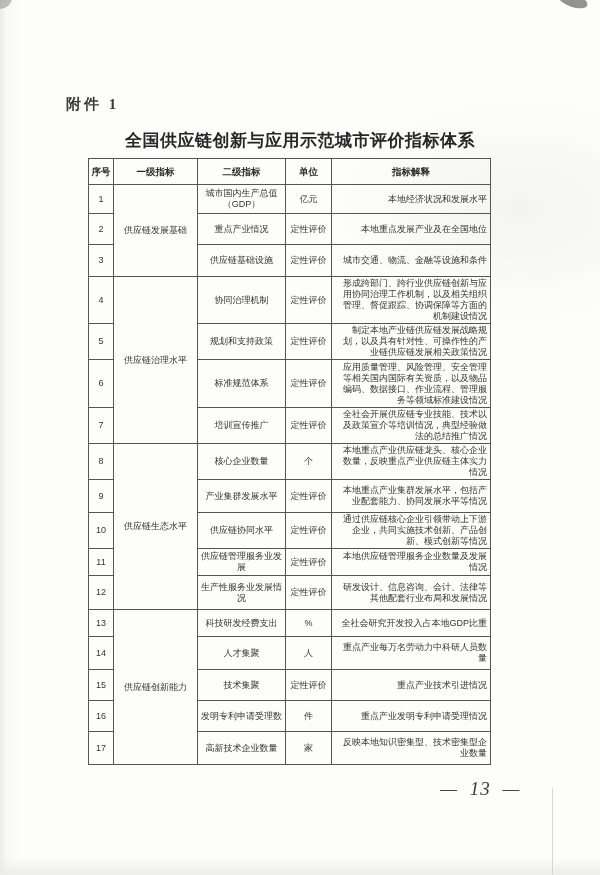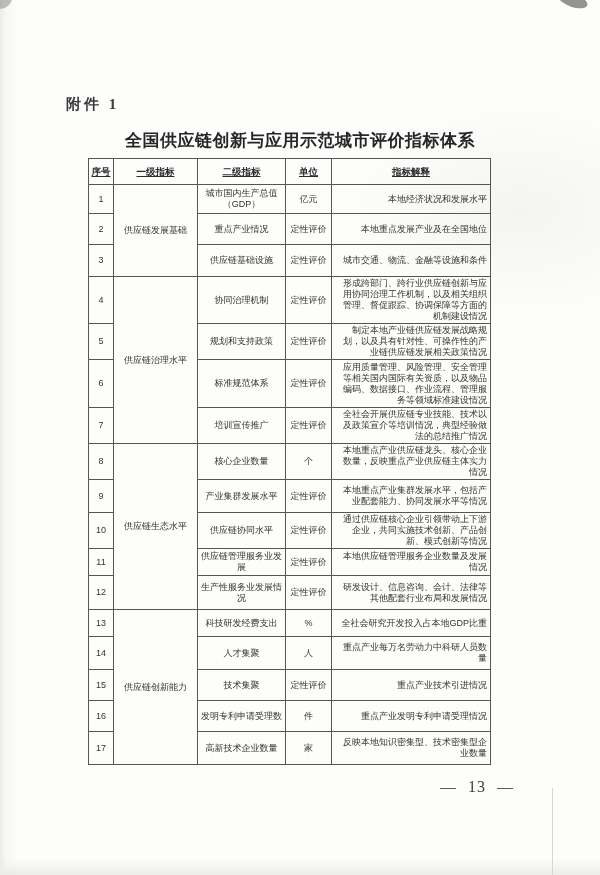--- a/index.html
+++ b/index.html
@@ -50,28 +50,28 @@
   .idx td, .idx th {
     border:1px solid #555553;
     font-size:9px; line-height:11px;
     color:#333331;
     text-align:center; vertical-align:middle;
     padding:1px 2px;
     overflow:hidden;
     font-weight:normal;
     word-break:break-all;
   }
-  .idx th { font-weight:bold; font-size:9.5px; color:#2b2b2b;text-decoration:underline; }
+  .idx th { font-weight:bold; font-size:9.5px; color:#2b2b2b; }
   .idx td.exp { text-align:right; padding:1px 3px; }
 
   .pageno {
     position:absolute; left:440px; top:778px;
-    font-size:16px; color:#3d3d3d; letter-spacing:1px;
+    font-size:19px; color:#3d3d3d; letter-spacing:1px;
     font-family:"Liberation Serif", serif;
-    width:130px; text-align:left; word-spacing:6px;
+    width:130px; text-align:left; word-spacing:6px;font-style:italic;
   }
 </style>
 </head>
 <body>
 
 <div class="mark-tl"></div>
 <div class="mark-tr"></div>
 <div class="edge-bottom"></div>
 <div class="edge-right-line"></div>
 

